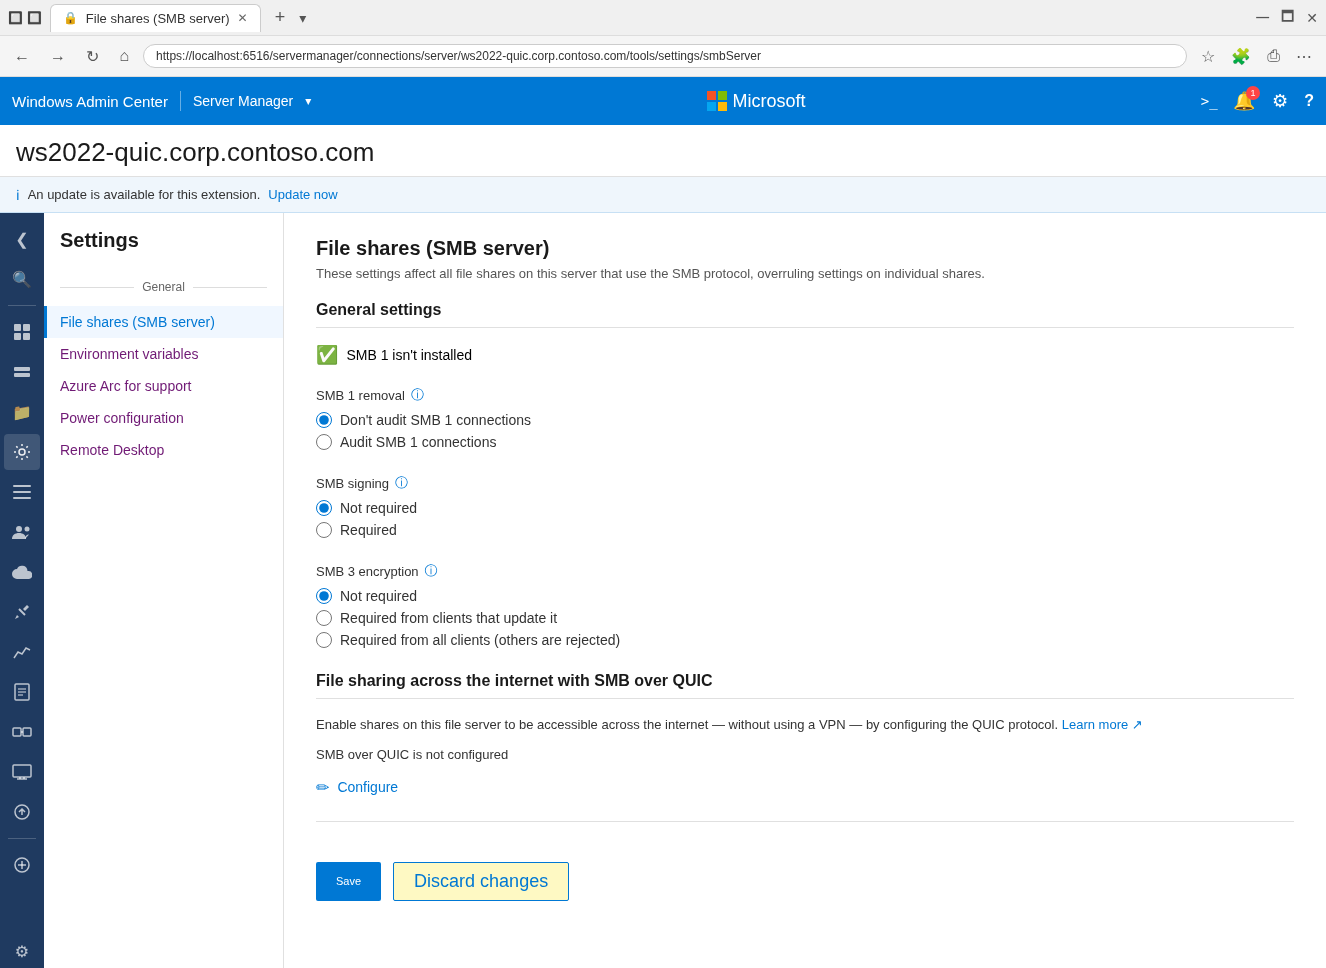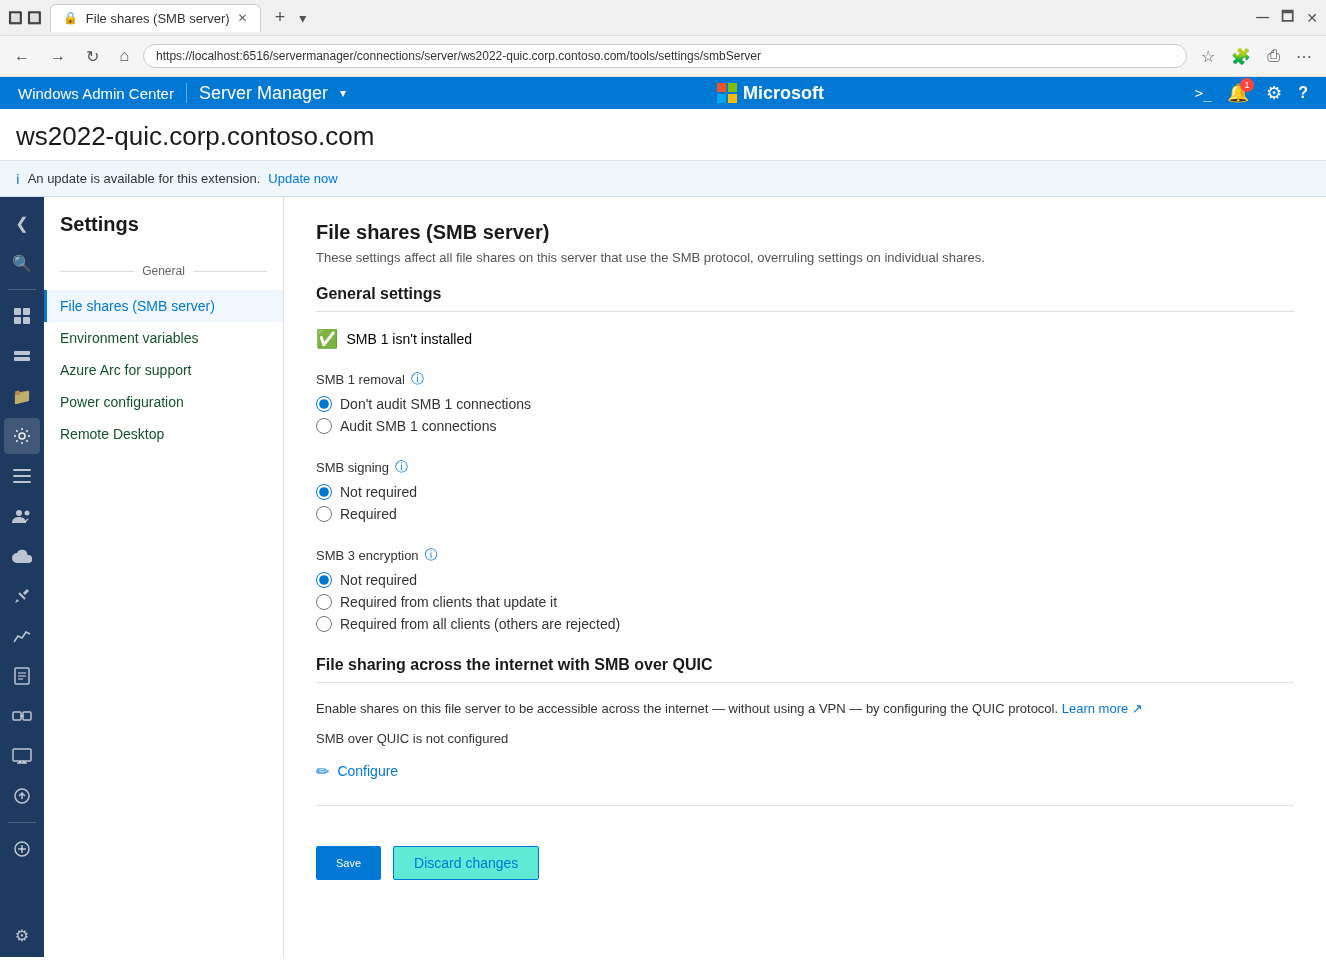--- a/index.html
+++ b/index.html
@@ -10,25 +10,25 @@
     .browser-titlebar { display: flex; align-items: center; height: 36px; padding: 0 8px; background: #f0f0f0; border-bottom: 1px solid #ddd; gap: 8px; }
     .browser-tab { display: flex; align-items: center; background: #fff; border: 1px solid #ccc; border-bottom: none; border-radius: 6px 6px 0 0; padding: 0 12px; height: 28px; font-size: 13px; gap: 8px; min-width: 180px; }
     .browser-tab-close { color: #666; cursor: pointer; font-size: 12px; }
     .browser-nav { display: flex; align-items: center; height: 40px; padding: 0 8px; gap: 8px; background: #f5f5f5; }
     .browser-nav-btn { background: none; border: none; cursor: pointer; color: #555; font-size: 16px; padding: 4px 6px; border-radius: 4px; }
     .address-bar { flex: 1; background: #fff; border: 1px solid #ccc; border-radius: 20px; padding: 4px 12px; font-size: 12px; color: #333; }
     .browser-actions { display: flex; gap: 4px; }
     .browser-action-btn { background: none; border: none; cursor: pointer; color: #555; font-size: 16px; padding: 4px 6px; }
 
     
-    .app-header { background: #0078d4; display: flex; align-items: center; height: 32px; padding: 0 18px; color: white; }
+    .app-header { background: #0078d4; display: flex; align-items: center; height: 48px; padding: 0 12px; color: white; }
     .app-header-left { display: flex; align-items: center; gap: 12px; font-size: 15px; font-weight: 500; }
     .app-header-divider { width: 1px; height: 20px; background: rgba(255,255,255,0.4); }
     .app-header-center { flex: 1; display: flex; justify-content: center; }
-    .microsoft-logo { display: flex; align-items: center; gap: 6px; font-size: 18px; font-weight: 700; }
+    .microsoft-logo { display: flex; align-items: center; gap: 6px; font-size: 18px; font-weight: 400; }
     .ms-squares { display: grid; grid-template-columns: 1fr 1fr; gap: 2px; width: 20px; height: 20px; }
     .ms-sq { width: 9px; height: 9px; }
     .ms-sq-1 { background: #f35325; }
     .ms-sq-2 { background: #81bc06; }
     .ms-sq-3 { background: #05a6f0; }
     .ms-sq-4 { background: #ffba08; }
     .app-header-right { display: flex; align-items: center; gap: 16px; }
     .header-icon-btn { background: none; border: none; color: white; cursor: pointer; font-size: 18px; }
 
     
@@ -46,21 +46,21 @@
     
     .sidebar-icons { width: 44px; background: #1f3a60; display: flex; flex-direction: column; align-items: center; padding-top: 8px; gap: 4px; }
     .sidebar-icon-btn { width: 36px; height: 36px; background: none; border: none; cursor: pointer; color: rgba(255,255,255,0.7); font-size: 16px; display: flex; align-items: center; justify-content: center; border-radius: 4px; }
     .sidebar-icon-btn.active { background: rgba(255,255,255,0.15); color: white; }
 
     
     .settings-panel { width: 240px; border-right: 1px solid #e0e0e0; background: #fff; padding: 16px 0; overflow-y: auto; }
     .settings-title { font-size: 20px; font-weight: 600; padding: 0 16px 16px 16px; color: #1a1a1a; }
     .nav-section-label { font-size: 12px; color: #666; padding: 4px 0; display: flex; align-items: center; gap: 8px; margin: 8px 16px; }
     .nav-section-label::before, .nav-section-label::after { content: ''; flex: 1; height: 1px; background: #ddd; }
-    .nav-item { padding: 8px 16px; cursor: pointer; color: #14532d; font-size: 14px; }
+    .nav-item { padding: 8px 16px; cursor: pointer; color: #701a75; font-size: 14px; }
     .nav-item.active { color: #0078d4; border-left: 3px solid #0078d4; padding-left: 13px; background: #f0f7ff; }
 
     
     .main-content { flex: 1; padding: 24px 32px; overflow-y: auto; background: #fff; }
     .content-header { margin-bottom: 20px; }
     .content-title { font-size: 20px; font-weight: 600; color: #1a1a1a; margin-bottom: 6px; }
     .content-subtitle { font-size: 13px; color: #555; }
 
     .section-header { font-size: 16px; font-weight: 600; color: #1a1a1a; padding-bottom: 8px; border-bottom: 1px solid #e0e0e0; margin-bottom: 16px; }
 
@@ -79,21 +79,21 @@
     .quic-section { }
     .quic-description { font-size: 13px; color: #333; margin-bottom: 12px; line-height: 1.5; }
     .quic-link { color: #0078d4; text-decoration: none; }
     .quic-status { font-size: 13px; color: #333; margin-bottom: 16px; }
 
     .configure-btn { display: flex; align-items: center; gap: 8px; cursor: pointer; color: #0078d4; font-size: 14px; background: none; border: none; padding: 0; margin-bottom: 24px; }
     .pencil-icon { font-size: 16px; color: #0078d4; }
 
     .action-buttons { display: flex; gap: 12px; padding-top: 16px; }
     .btn-primary { background: #0078d4; color: white; border: none; padding: 8px 20px; font-size: 11px; cursor: pointer; border-radius: 2px; }
-    .btn-secondary { background: #5eead4; color: #0078d4; border: 1px solid #0078d4; padding: 8px 20px; font-size: 14px; cursor: pointer; border-radius: 2px; }
+    .btn-secondary { background: #fef9c3; color: #0078d4; border: 1px solid #0078d4; padding: 8px 20px; font-size: 18px; cursor: pointer; border-radius: 2px; }
 
     .sidebar-icon-divider { width: 28px; height: 1px; background: rgba(255,255,255,0.2); margin: 4px 0; }
   </style>
 </head>
 <body>
 
 <div class="browser-chrome">
 
   <div class="browser-titlebar">
     <div style="display:flex;align-items:center;gap:4px;">
@@ -126,21 +126,21 @@
       <button class="browser-action-btn">⎙</button>
       <button class="browser-action-btn">⋯</button>
     </div>
   </div>
 </div>
 
 <div class="app-header">
   <div class="app-header-left">
     <span style="cursor:pointer;">Windows Admin Center</span>
     <div class="app-header-divider"></div>
-    <span style="cursor:pointer;font-size:18px;">Server Manager</span>
+    <span style="cursor:pointer;font-size:14px;">Server Manager</span>
     <span style="cursor:pointer;font-size:12px;">▾</span>
   </div>
   <div class="app-header-center">
     <div class="microsoft-logo">
       <div class="ms-squares">
         <div class="ms-sq ms-sq-1"></div>
         <div class="ms-sq ms-sq-2"></div>
         <div class="ms-sq ms-sq-3"></div>
         <div class="ms-sq ms-sq-4"></div>
       </div>

